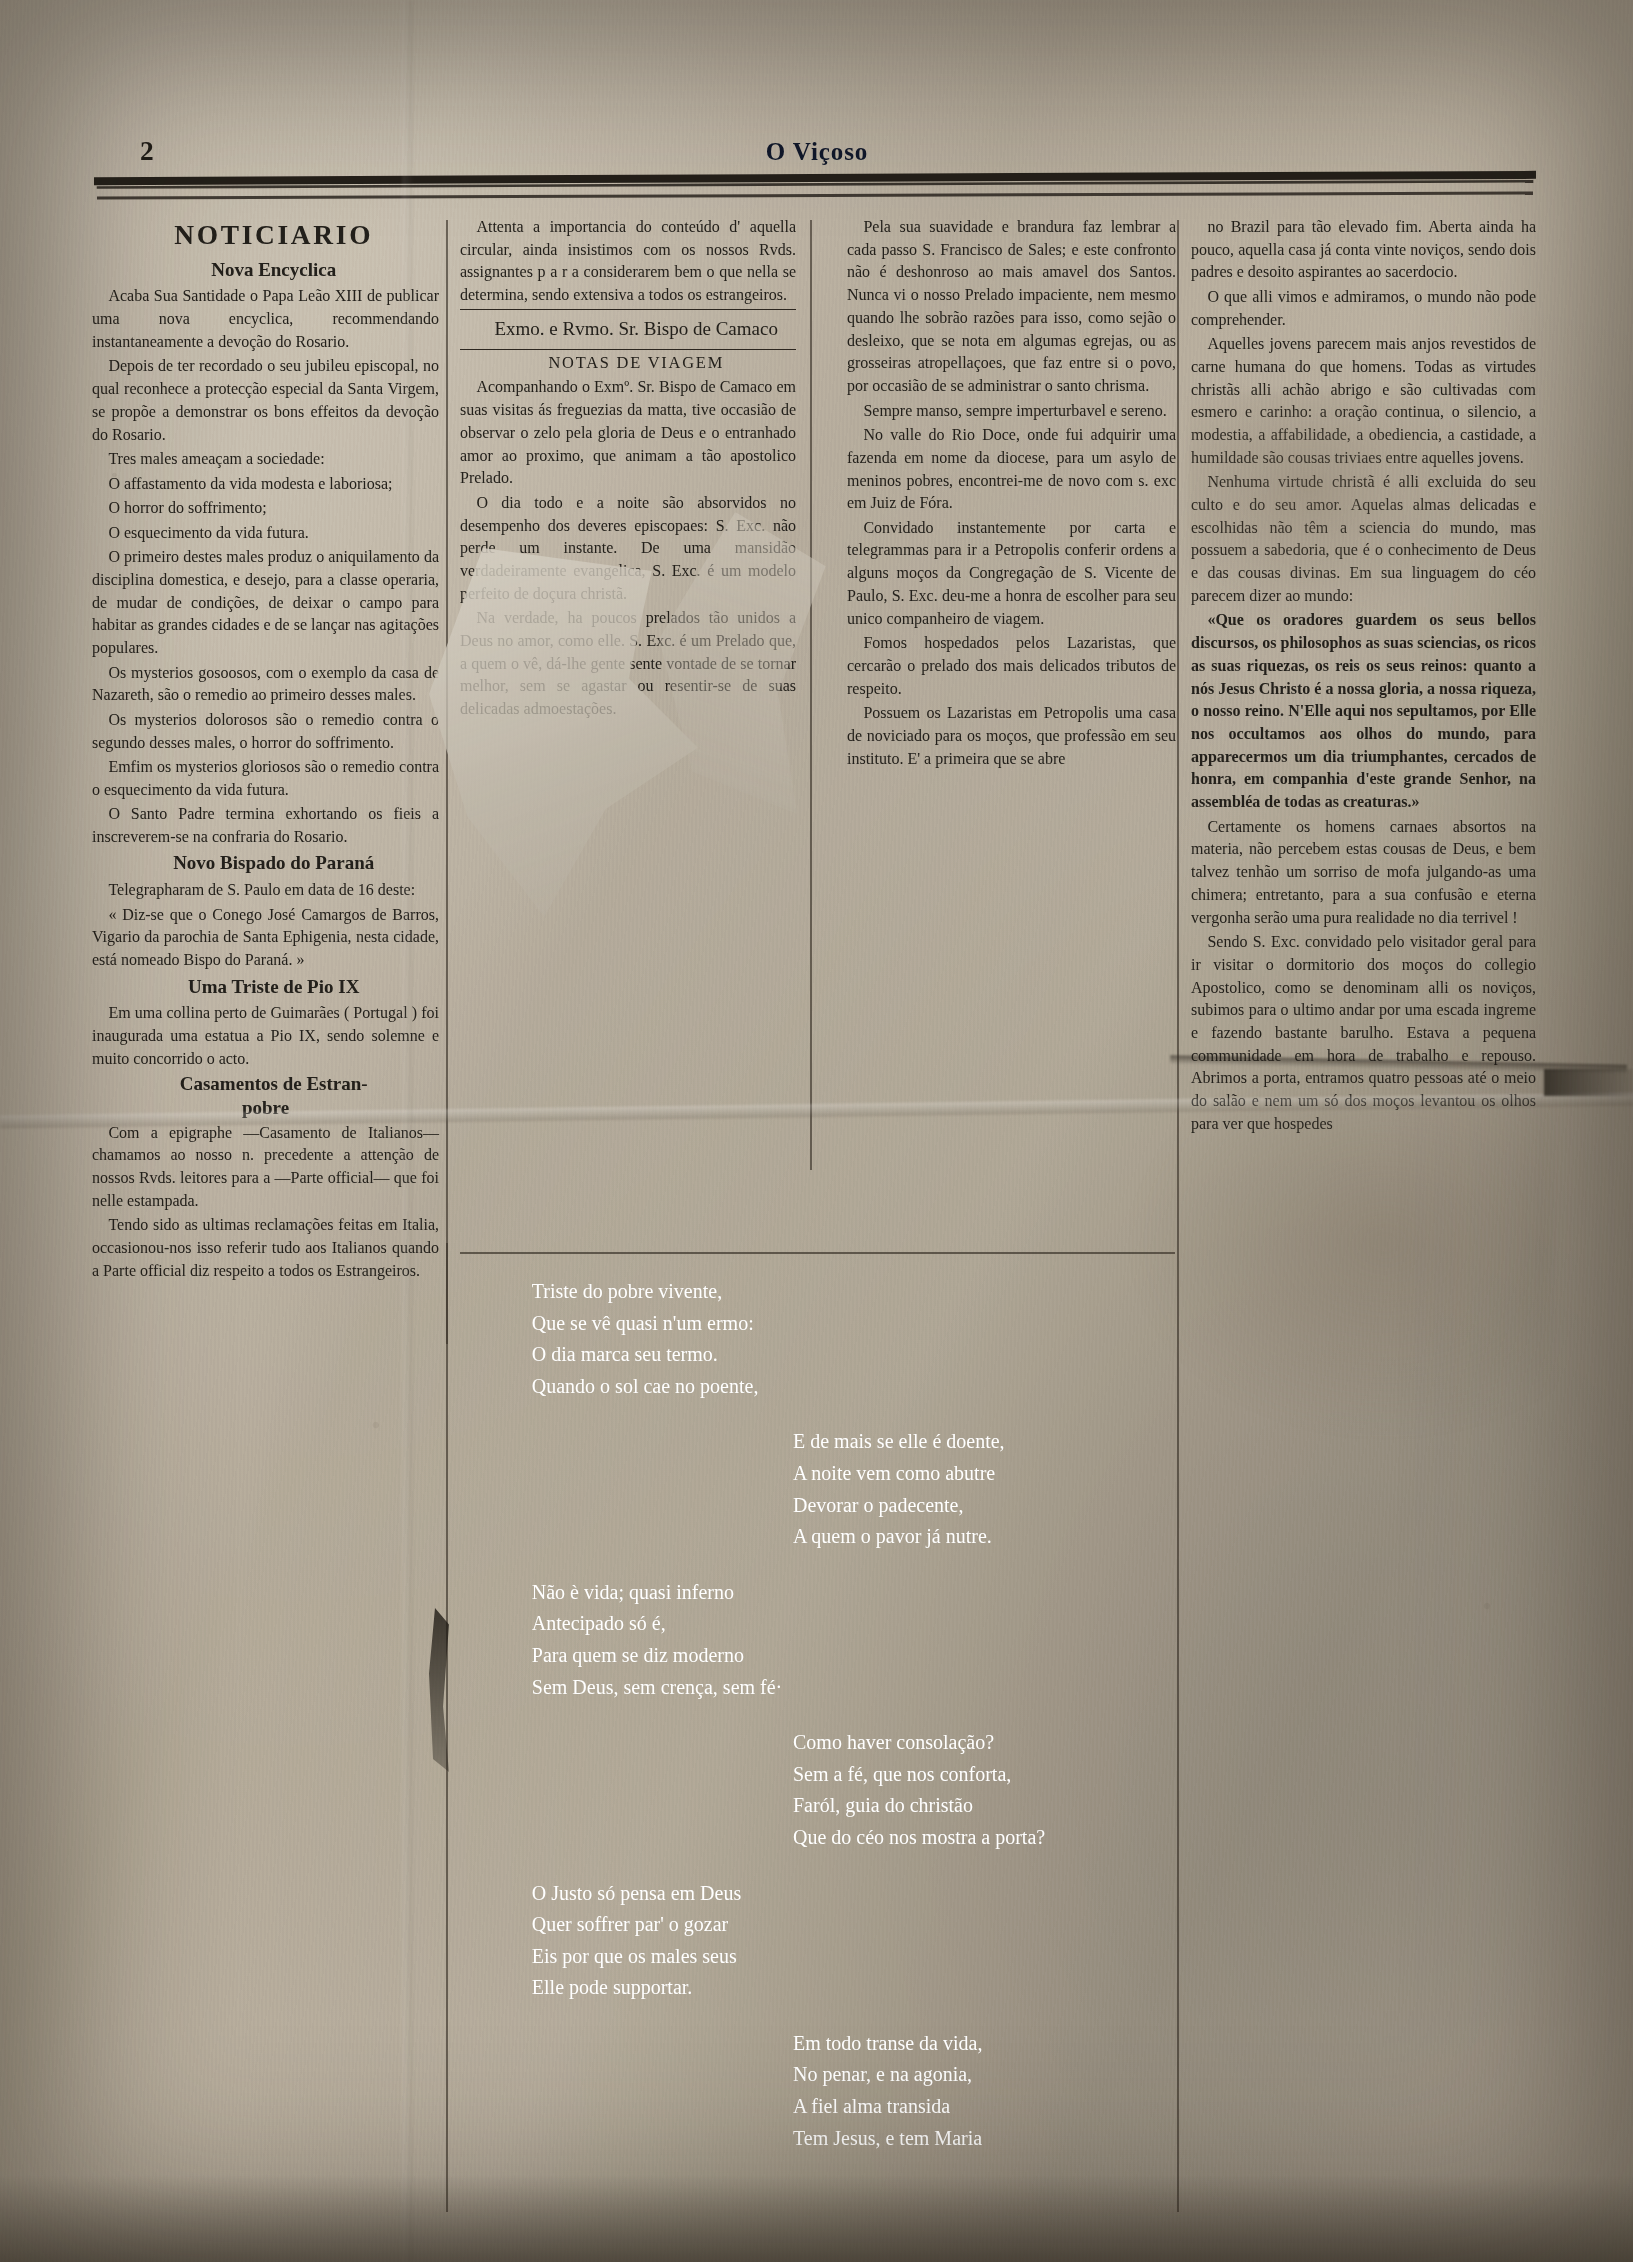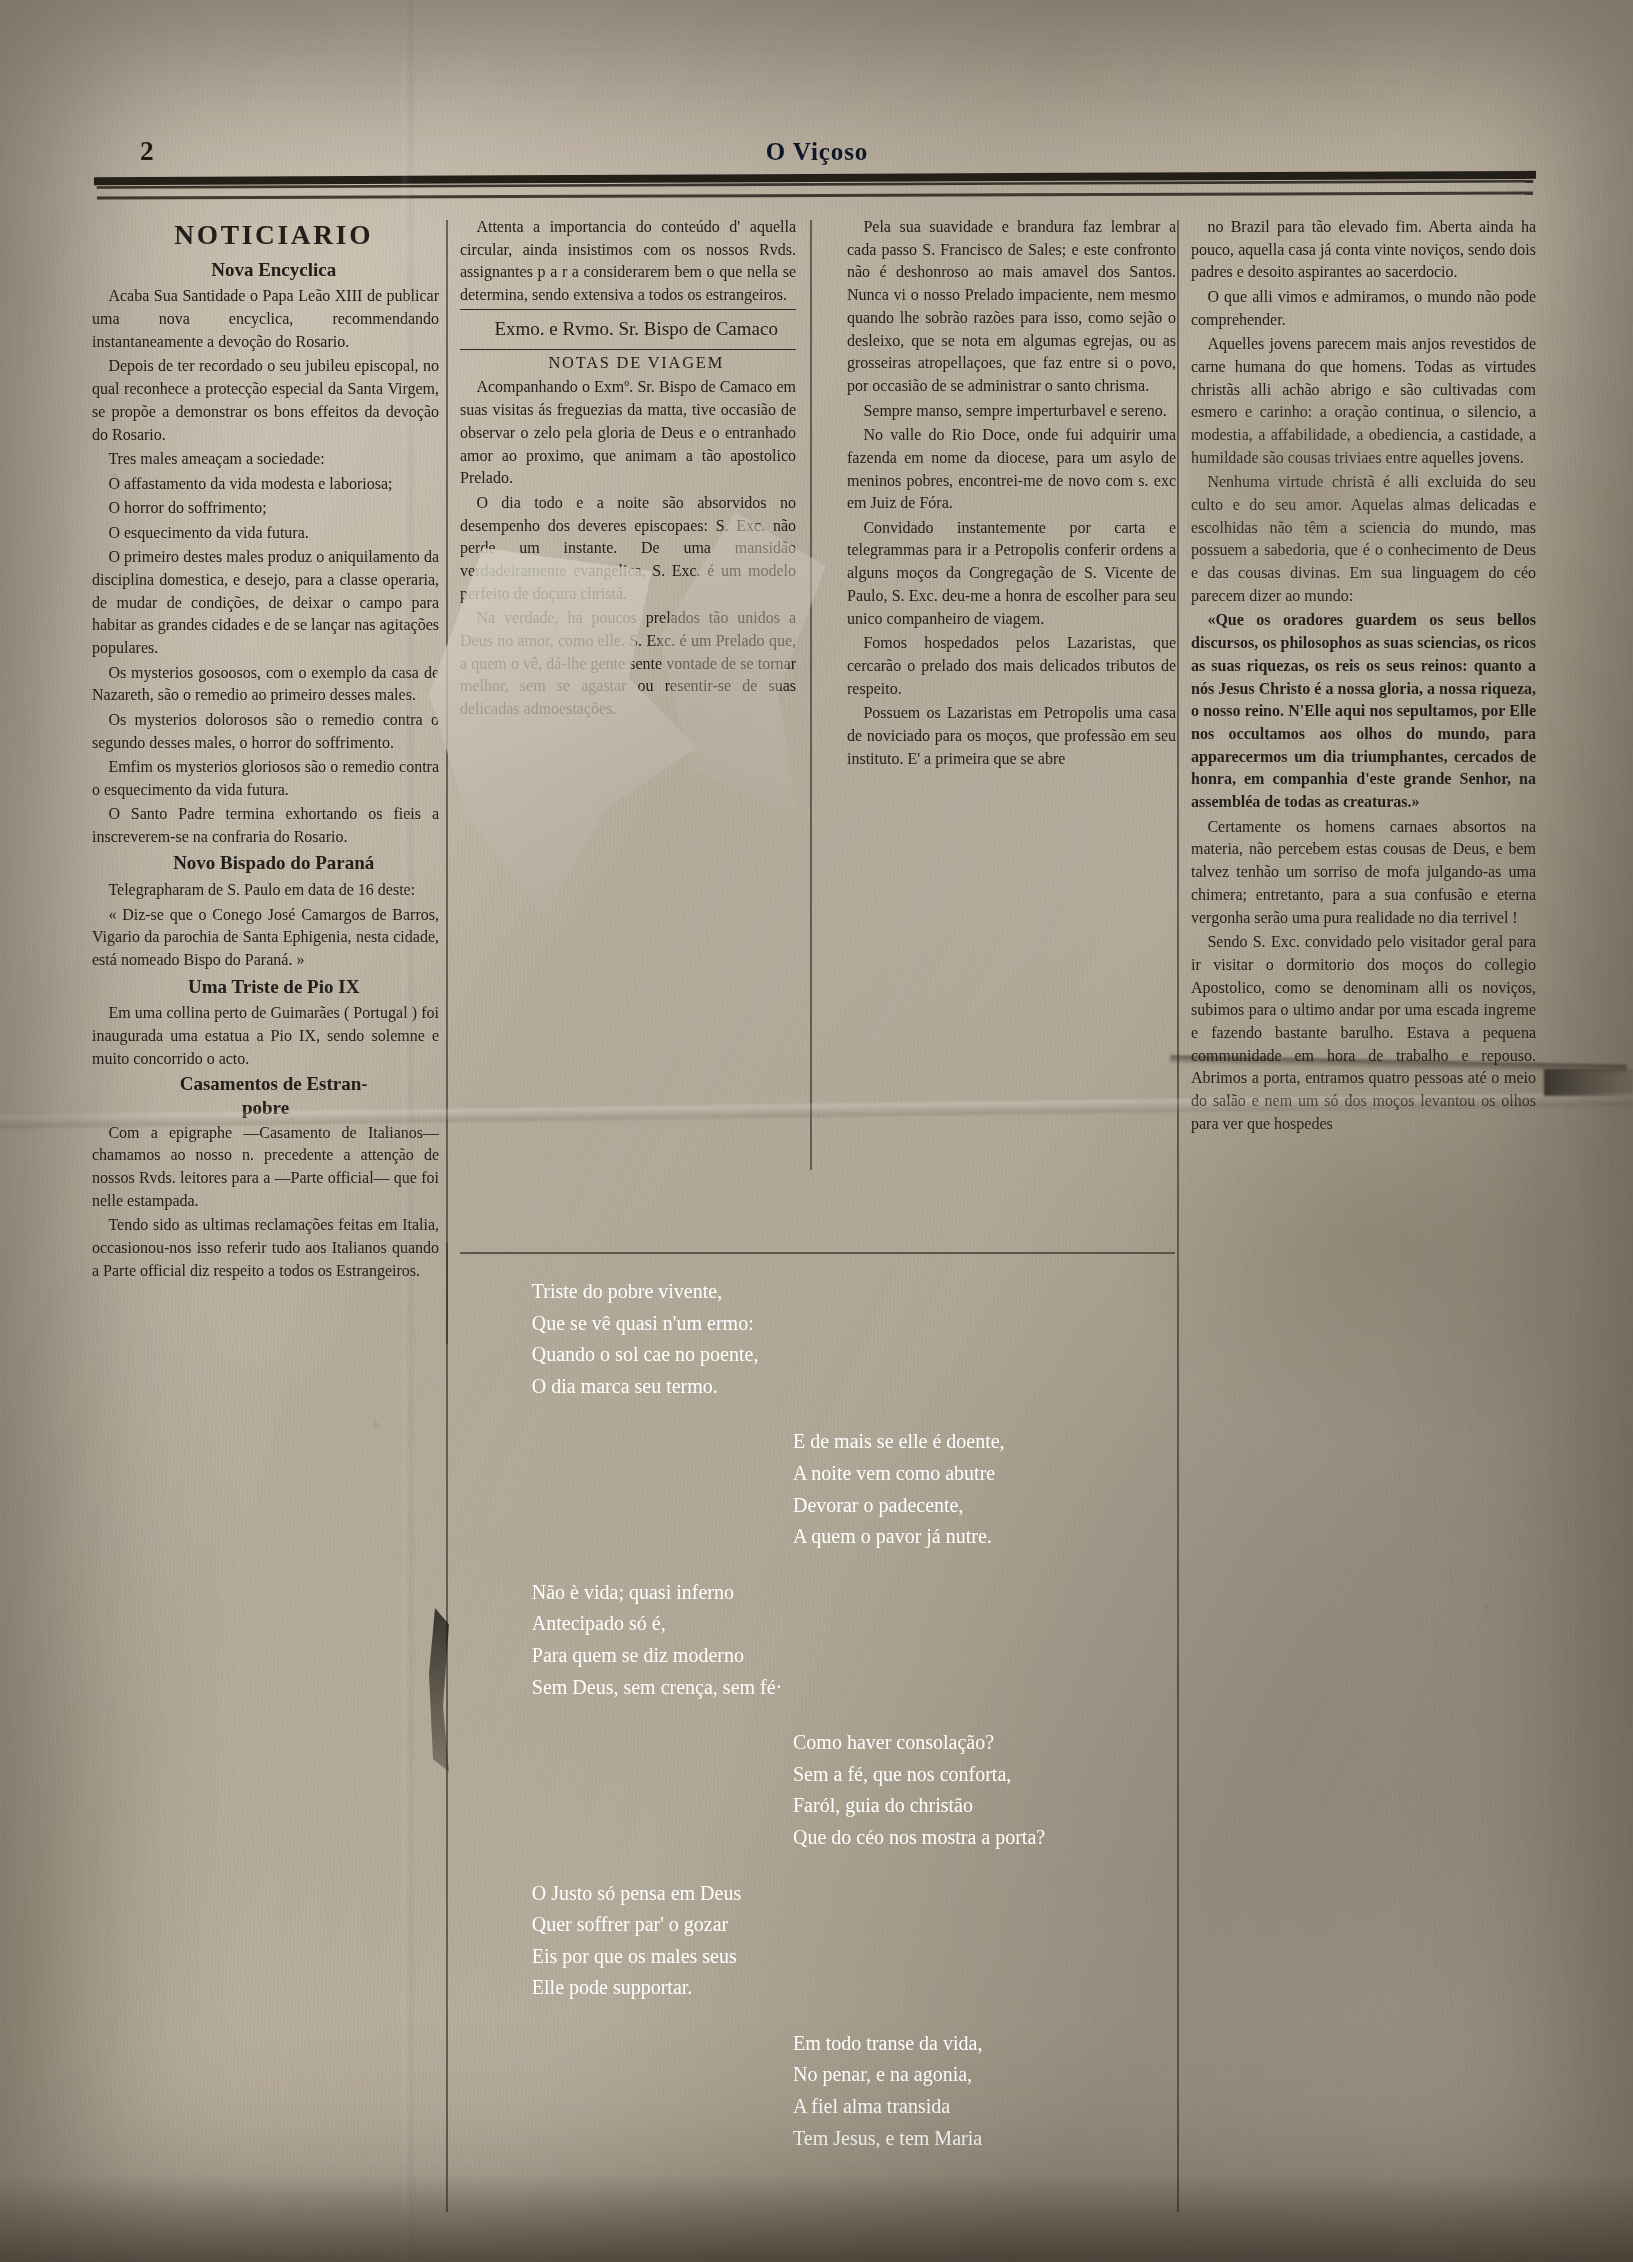--- a/index.html
+++ b/index.html
@@ -344,22 +344,22 @@
     <p>Nenhuma virtude christã é alli excluida do seu culto e do seu amor. Aquelas almas delicadas e escolhidas não têm a sciencia do mundo, mas possuem a sabedoria, que é o conhecimento de Deus e das cousas divinas. Em sua linguagem do céo parecem dizer ao mundo:</p>
     <p class="bold-block">«Que os oradores guardem os seus bellos discursos, os philosophos as suas sciencias, os ricos as suas riquezas, os reis os seus reinos: quanto a nós Jesus Christo é a nossa gloria, a nossa riqueza, o nosso reino. N'Elle aqui nos sepultamos, por Elle nos occultamos aos olhos do mundo, para apparecermos um dia triumphantes, cercados de honra, em companhia d'este grande Senhor, na assembléa de todas as creaturas.»</p>
     <p>Certamente os homens carnaes absortos na materia, não percebem estas cousas de Deus, e bem talvez tenhão um sorriso de mofa julgando-as uma chimera; entretanto, para a sua confusão e eterna vergonha serão uma pura realidade no dia terrivel !</p>
     <p>Sendo S. Exc. convidado pelo visitador geral para ir visitar o dormitorio dos moços do collegio Apostolico, como se denominam alli os noviços, subimos para o ultimo andar por uma escada ingreme e fazendo bastante barulho. Estava a pequena communidade em hora de trabalho e repouso. Abrimos a porta, entramos quatro pessoas até o meio do salão e nem um só dos moços levantou os olhos para ver que hospedes</p>
   </div>
 
   <div id="poem">
       <div class="stanza mid">
         <div class="line">Triste do pobre vivente,</div>
         <div class="line">Que se vê quasi n'um ermo:</div>
+        <div class="line">O dia marca seu termo.</div>
         <div class="line">Quando o sol cae no poente,</div>
-        <div class="line">O dia marca seu termo.</div>
       </div>
       <div class="stanza right">
         <div class="line">E de mais se elle é doente,</div>
         <div class="line">A noite vem como abutre</div>
         <div class="line">Devorar o padecente,</div>
         <div class="line">A quem o pavor já nutre.</div>
       </div>
       <div class="stanza mid">
         <div class="line">Não è vida; quasi inferno</div>
         <div class="line">Antecipado só é,</div>

